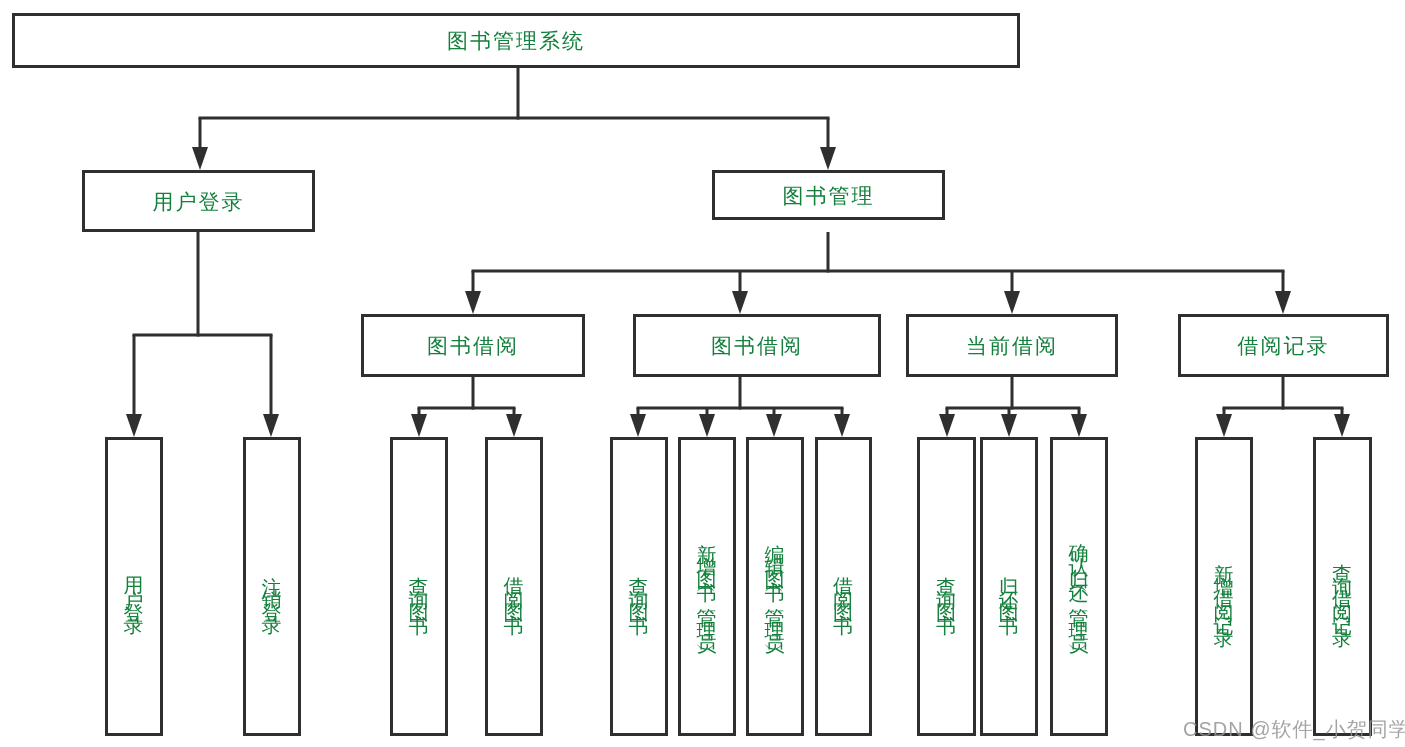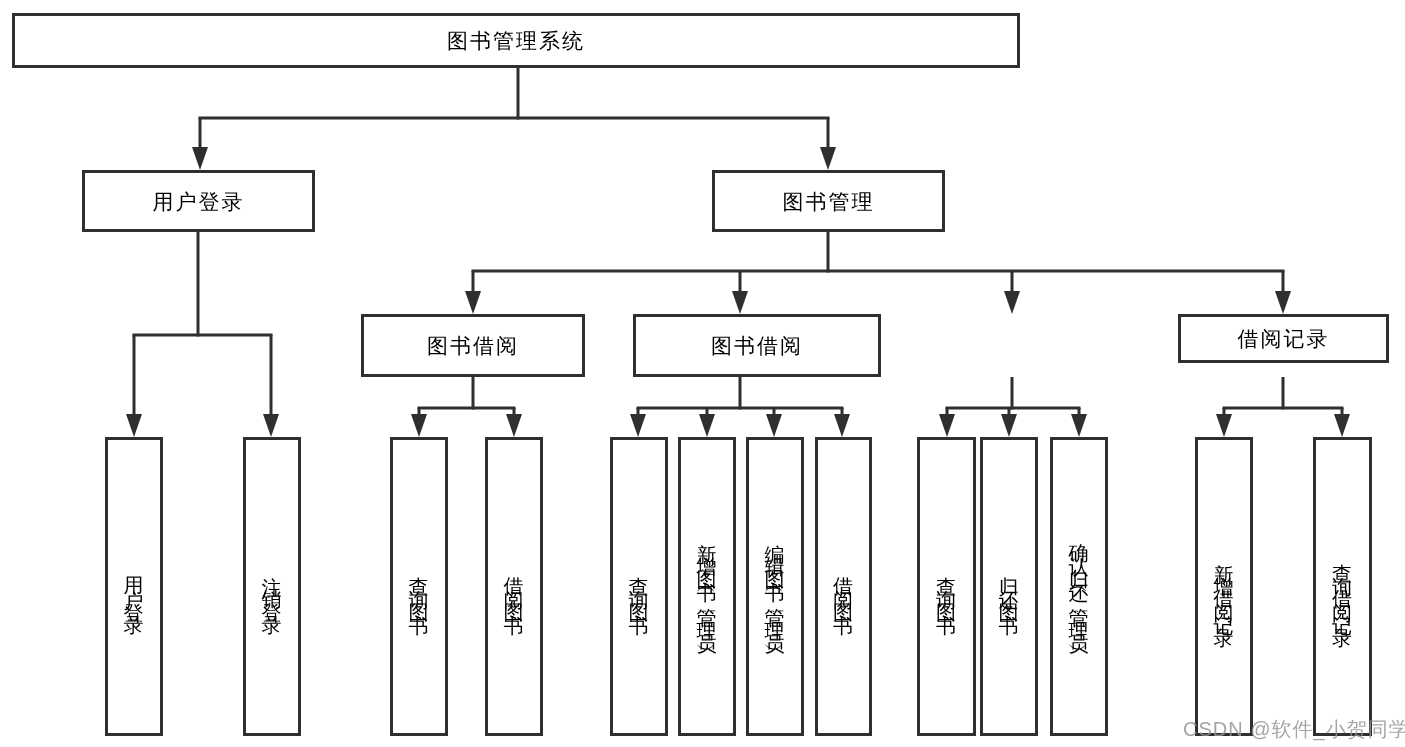--- a/index.html
+++ b/index.html
@@ -17,21 +17,21 @@
     position:absolute;
     box-sizing:border-box;
     background:#ffffff;
     border:3px solid #2f2f2f;
     display:flex;
     align-items:center;
     justify-content:center;
     z-index:2;
   }
   .box .lbl{
-    color:#000000;
+    color:#15803d;
     font-size:21px;
     letter-spacing:2px;
     line-height:1;
     white-space:nowrap;
   }
   .box.vert .lbl{
     writing-mode:vertical-lr;
     text-orientation:mixed;
     font-size:20px;
     letter-spacing:13px;
@@ -114,31 +114,34 @@
     <polygon points="1334,414 1350,414 1342,437"></polygon>
   </svg>
 
   <div class="box" style="left:12px;top:13px;width:1008px;height:55px">
     <span class="lbl">图书管理系统</span>
   </div>
 
   <div class="box" style="left:82px;top:170px;width:233px;height:62px">
     <span class="lbl">用户登录</span>
   </div>
-  <div class="box" style="left:712px;top:170px;width:233px;height:62px">
+  <div class="box" style="left:712px;top:170px;width:233px;height:50px">
     <span class="lbl">图书管理</span>
   </div>
 
   <div class="box" style="left:361px;top:314px;width:224px;height:63px">
     <span class="lbl">图书借阅</span>
   </div>
   <div class="box" style="left:633px;top:314px;width:248px;height:63px">
     <span class="lbl">图书借阅</span>
   </div>
-  <div class="box" style="left:1178px;top:314px;width:211px;height:49px">
+  <div class="box" style="left:906px;top:314px;width:212px;height:63px">
+    <span class="lbl">当前借阅</span>
+  </div>
+  <div class="box" style="left:1178px;top:314px;width:211px;height:63px">
     <span class="lbl">借阅记录</span>
   </div>
 
   <div class="box vert" style="left:105px;top:437px;width:58px;height:299px">
     <span class="lbl">用户登录</span>
   </div>
   <div class="box vert" style="left:243px;top:437px;width:58px;height:299px">
     <span class="lbl">注销登录</span>
   </div>
   <div class="box vert" style="left:390px;top:437px;width:58px;height:299px">

